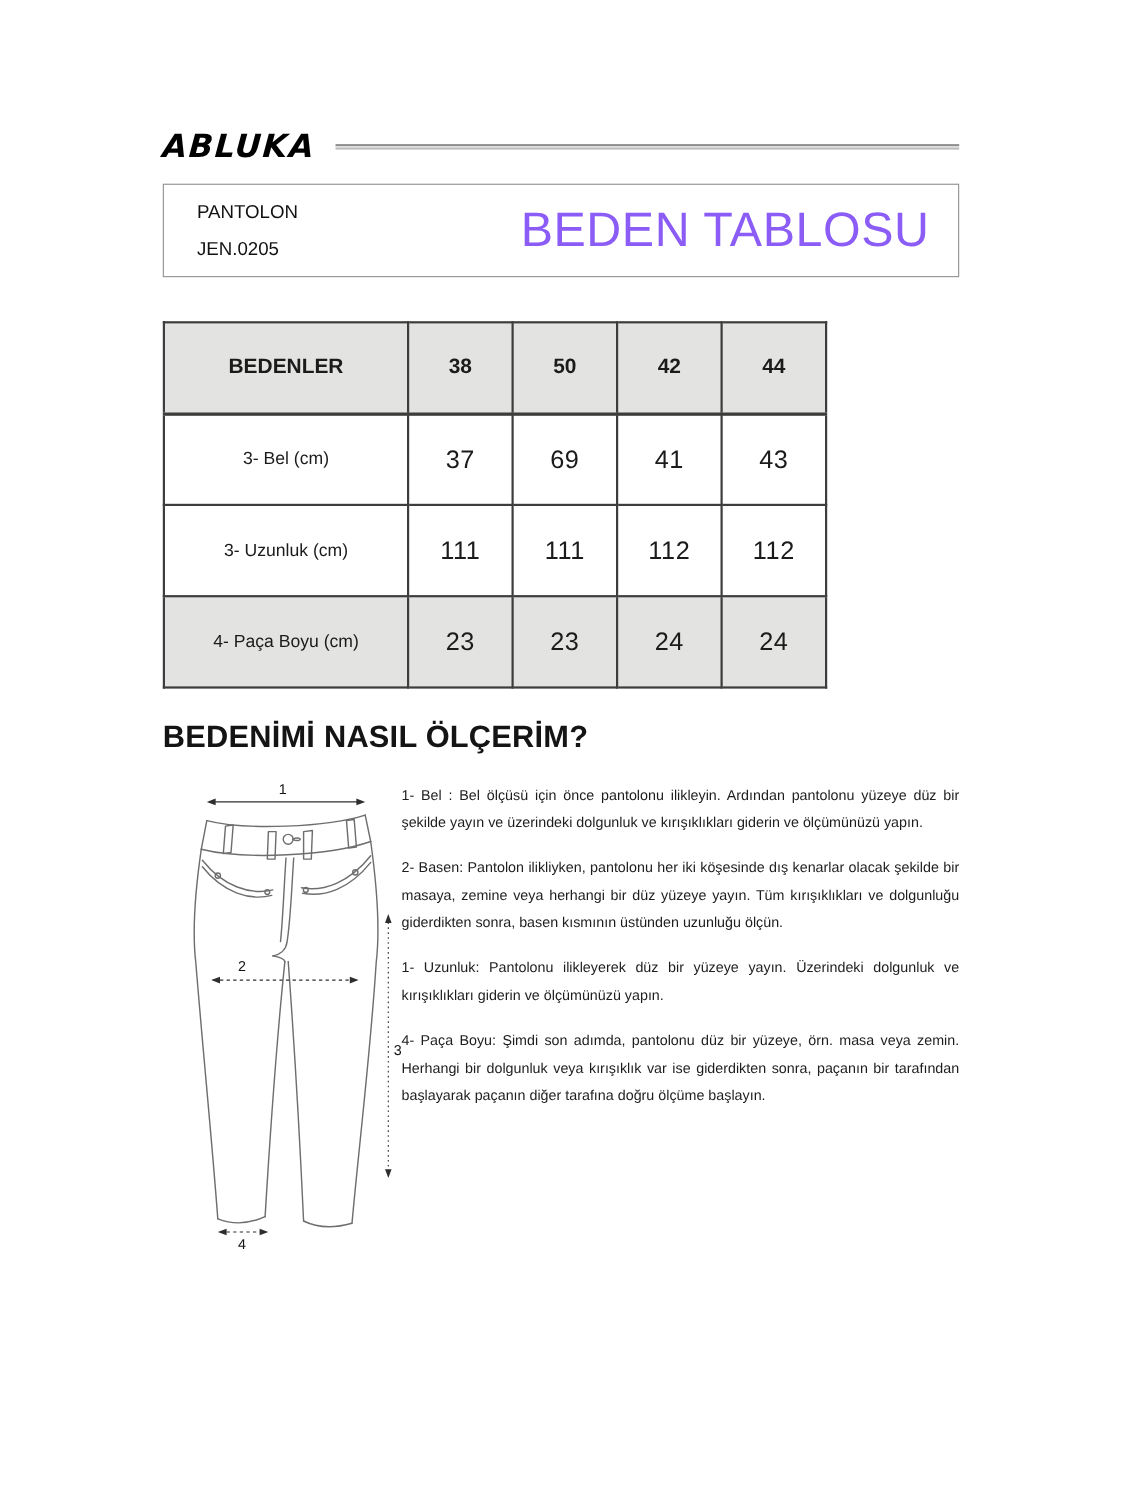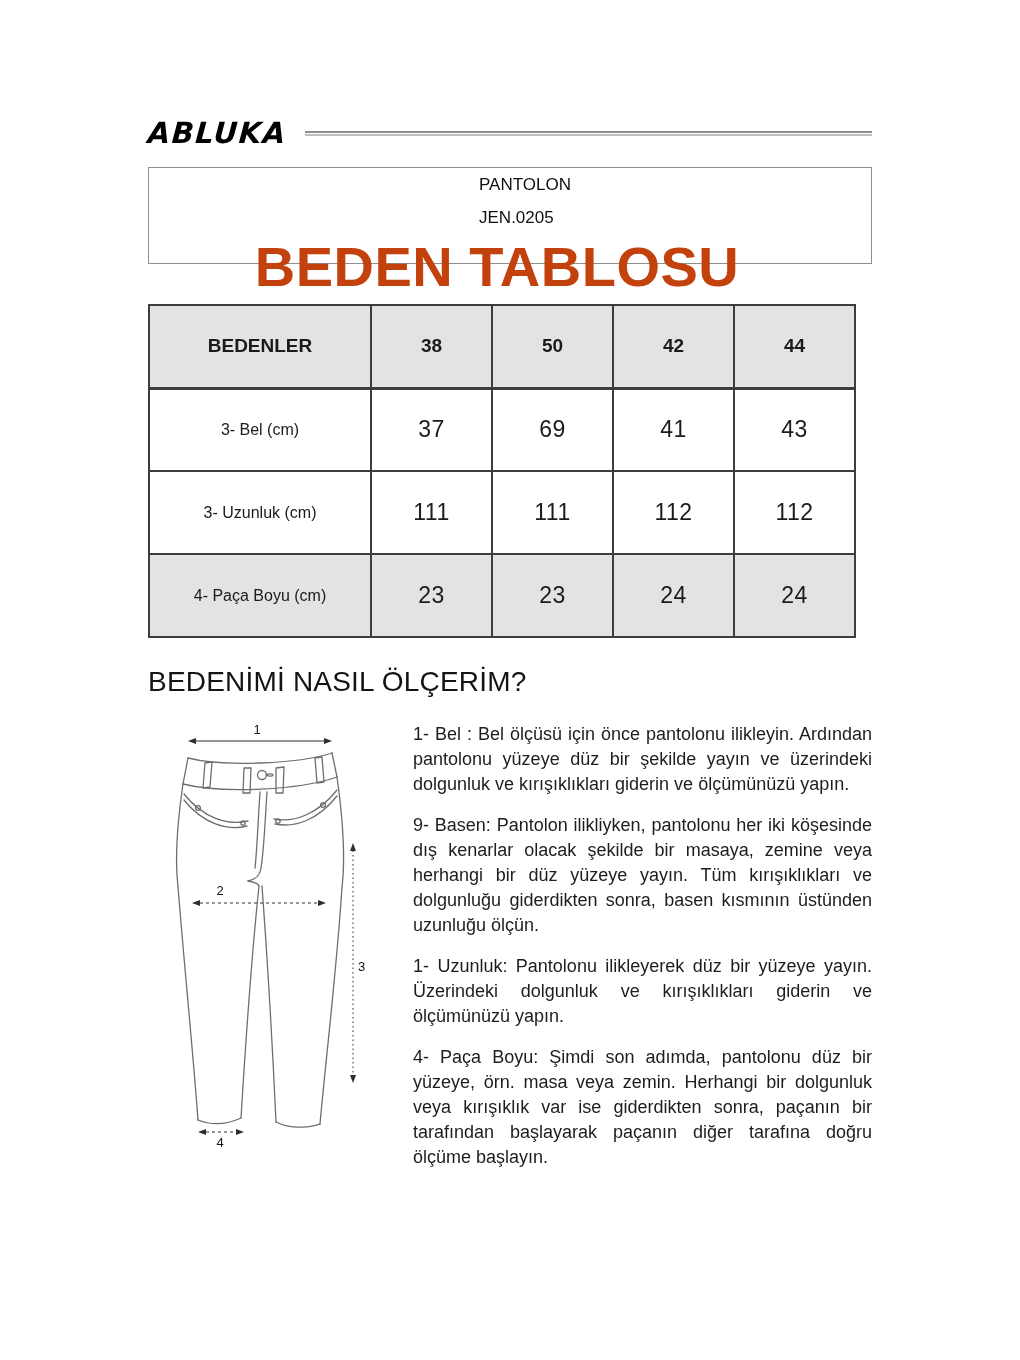--- a/index.html
+++ b/index.html
@@ -23,62 +23,61 @@
     white-space:nowrap;
   }
   .brand-rule {
     flex:1; margin-left:18px; height:5px;
     border-top:2px solid #8e8e8e;
     border-bottom:2px solid #bdbdbd;
   }
 
   
   .title-box {
-    margin-top:17px; height:97px;
+    margin-top:17px; height:85px;
     border:1.5px solid #8f8f8f;
     display:flex; align-items:center; justify-content:space-between;
     background:#fff;
-    flex-direction:column;
   }
   .title-left { padding-left:30px; font-size:17px; line-height:1.95; color:#111; }
   .title-right {
-    padding-right:26px; font-size:56px; font-weight:700;
-    letter-spacing:0.5px; color:#c2410c; white-space:nowrap;
+    padding-right:26px; font-size:44px; font-weight:400;
+    letter-spacing:0.5px; color:#8b5cf6; white-space:nowrap;
   }
 
   
   table.size-table {
-    margin-top:40px; width:708px;
+    margin-top:40px; width:604px;
     border-collapse:collapse;
     table-layout:fixed;
     border:2.5px solid #3d3d3d;
   }
   .size-table td, .size-table th {
     border:2px solid #3d3d3d;
     height:83px; text-align:center; vertical-align:middle;
     background:#ffffff; font-weight:400;
   }
   .size-table col.c-label { width:222px; }
   .size-table tr.hdr th { font-size:19px; font-weight:700; }
   .size-table tr.hdr { border-bottom:3px solid #3d3d3d; }
   .size-table td.row-label { font-size:16px; }
   .size-table td.val { font-size:23px; letter-spacing:0.5px; }
   .size-table tr.shaded td, .size-table tr.shaded th { background:#e3e3e1; }
 
   
   .howto-heading {
-    margin-top:28px; font-size:28px; font-weight:400;
+    margin-top:28px; font-size:28px; font-weight:700;
     letter-spacing:0.2px; color:#141414;
   }
   .howto { display:flex; margin-top:24px; }
   .diagram-col { width:217px; flex-shrink:0; }
   .text-col { flex:1; padding-left:0; }
   .text-col p {
-    font-size:18px; line-height:25px; text-align:justify;
-    color:#1d1d1d; margin-bottom:16px;margin-left:48px;
+    font-size:13px; line-height:25px; text-align:justify;
+    color:#1d1d1d; margin-bottom:16px;
   }
   svg text { font-family:"Liberation Sans", sans-serif; }
 </style>
 </head>
 <body>
 
 <div class="content">
 
   <div class="brand-row">
     <div class="logo">ABLUKA</div>
@@ -197,19 +196,19 @@
           <text x="109" y="12" text-anchor="middle">1</text>
           <text x="72" y="173" text-anchor="middle">2</text>
           <text x="210" y="249" text-anchor="start">3</text>
           <text x="72" y="425" text-anchor="middle">4</text>
         </g>
       </svg>
     </div>
 
     <div class="text-col">
       <p>1- Bel : Bel ölçüsü için önce pantolonu ilikleyin. Ardından pantolonu yüzeye düz bir şekilde yayın ve üzerindeki dolgunluk ve kırışıklıkları giderin ve ölçümünüzü yapın.</p>
-      <p>9- Basen: Pantolon ilikliyken, pantolonu her iki köşesinde dış kenarlar olacak şekilde bir masaya, zemine veya herhangi bir düz yüzeye yayın. Tüm kırışıklıkları ve dolgunluğu giderdikten sonra, basen kısmının üstünden uzunluğu ölçün.</p>
+      <p>2- Basen: Pantolon ilikliyken, pantolonu her iki köşesinde dış kenarlar olacak şekilde bir masaya, zemine veya herhangi bir düz yüzeye yayın. Tüm kırışıklıkları ve dolgunluğu giderdikten sonra, basen kısmının üstünden uzunluğu ölçün.</p>
       <p>1- Uzunluk: Pantolonu ilikleyerek düz bir yüzeye yayın. Üzerindeki dolgunluk ve kırışıklıkları giderin ve ölçümünüzü yapın.</p>
       <p>4- Paça Boyu: Şimdi son adımda, pantolonu düz bir yüzeye, örn. masa veya zemin. Herhangi bir dolgunluk veya kırışıklık var ise giderdikten sonra, paçanın bir tarafından başlayarak paçanın diğer tarafına doğru ölçüme başlayın.</p>
     </div>
 
   </div>
 </div>
 
 </body></html>

